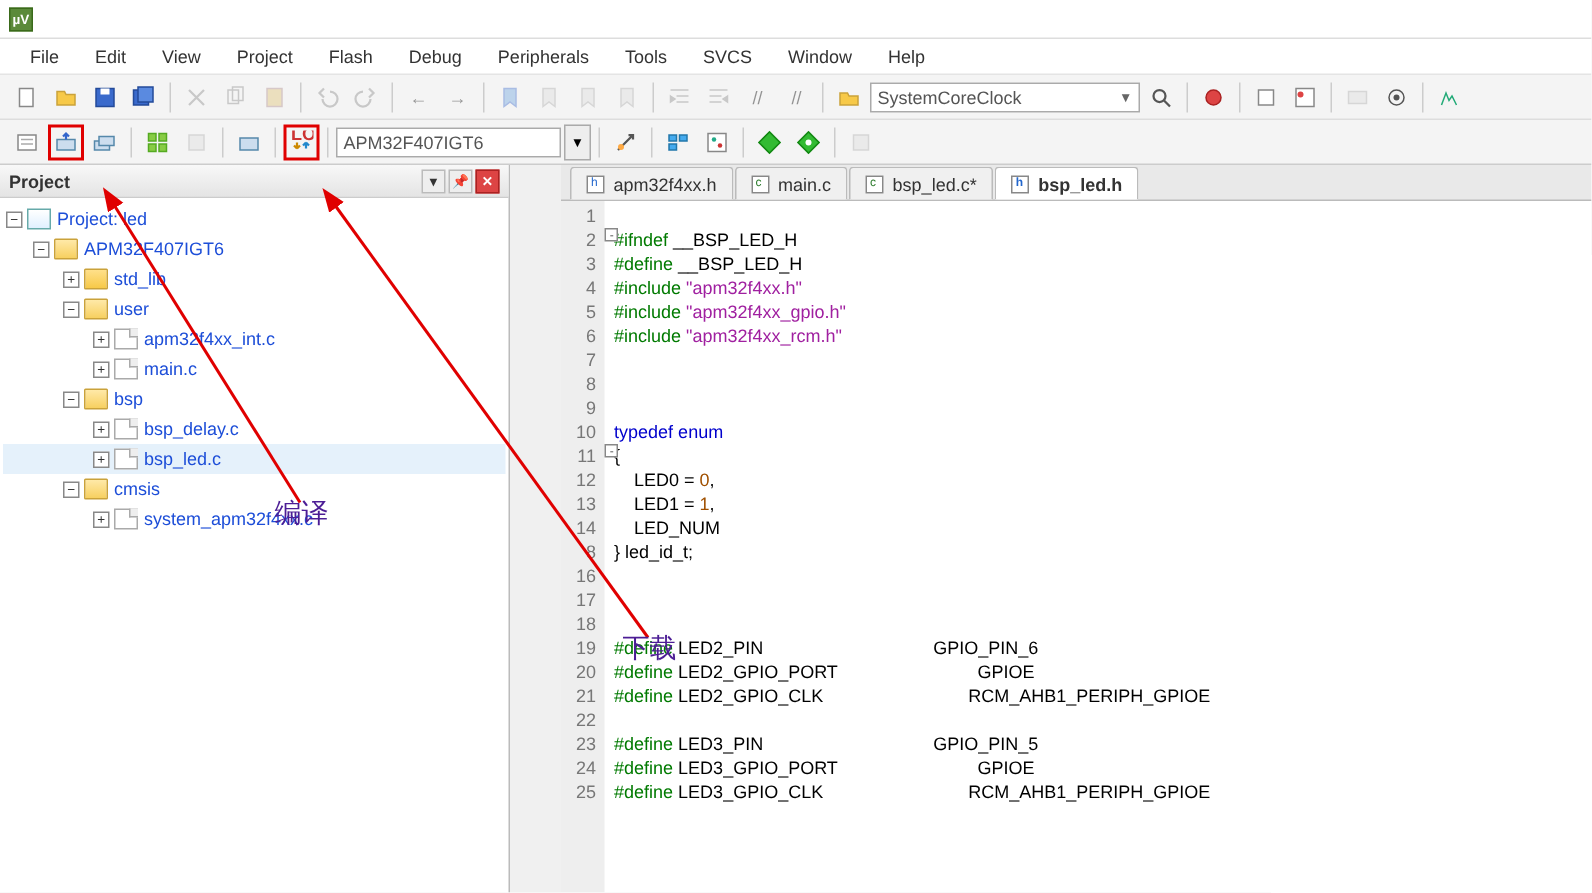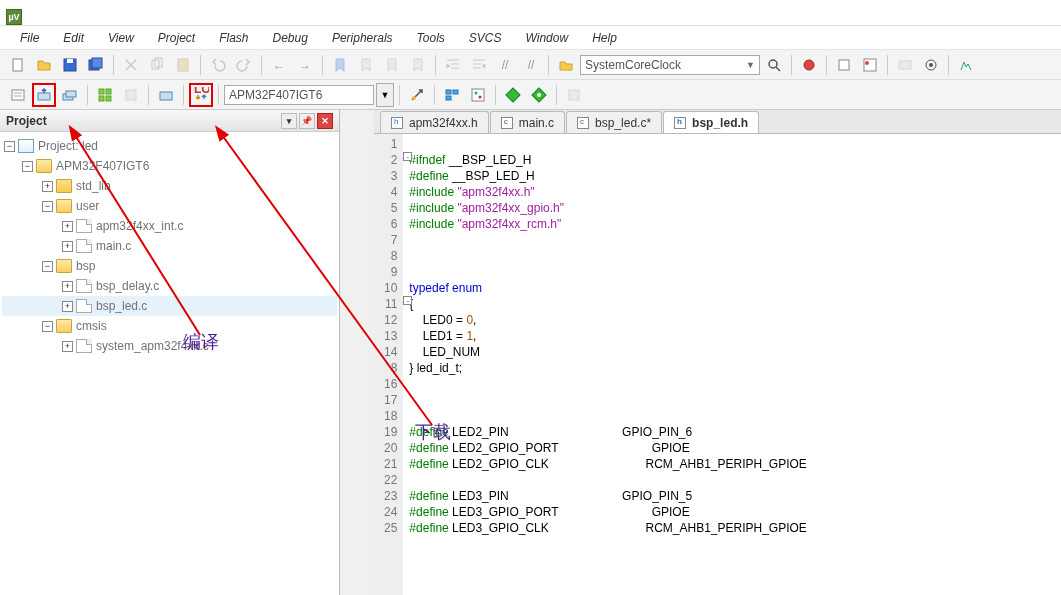--- a/index.html
+++ b/index.html
@@ -1,22 +1,22 @@
 <!DOCTYPE html>
 <html><head>
 <meta charset="utf-8">
 <style>
 * { box-sizing: border-box; margin: 0; padding: 0; font-family: "Segoe UI", Tahoma, sans-serif; font-size: 12px; }
 body { background: #f0f0f0; width: 1061px; height: 595px; overflow: hidden; position: relative; }
 
-.titlebar { height: 26px; background: #fff; border-bottom: 1px solid #ddd; display: flex; align-items: flex-end; padding: 0 6px; }
+.titlebar { height: 26px; background: #fff; border-bottom: 1px solid #ddd; display: flex; align-items: center; padding: 0 6px; }
 .titlebar .app-icon { width: 16px; height: 16px; background:#5b8a3a; border:1px solid #3a6a1a; margin-right:6px; display:flex;align-items:center;justify-content:center;color:#fff;font-size:9px;font-weight:bold;}
 .titlebar .title { color:#333; }
 
-.menubar { height: 24px; background:#fff; display:flex; align-items:center; padding:0 10px; gap:4px; border-bottom:1px solid #e4e4e4;font-style:italic;}
+.menubar { height: 24px; background:#fff; display:flex; align-items:center; padding:0 10px; gap:4px; border-bottom:1px solid #e4e4e4;}
 .menubar span { padding: 2px 10px; color:#333; }
 
 .toolbar1 { height: 30px; background:#f4f4f4; border-bottom:1px solid #ddd; display:flex; align-items:center; padding:0 6px; gap:2px; }
 .toolbar2 { height: 30px; background:#f4f4f4; border-bottom:1px solid #ccc; display:flex; align-items:center; padding:0 6px; gap:2px; position:relative;}
 .tb-btn { width:24px; height:24px; display:flex; align-items:center; justify-content:center; border:1px solid transparent; }
 .tb-sep { width:1px; height:20px; background:#ccc; margin:0 3px; }
 .tb-dim { opacity:0.4; }
 .tb-combo { height:20px; border:1px solid #aaa; background:#fff; padding:0 4px; display:flex; align-items:center; min-width:150px; font-size:11px; color:#555;}
 .tb-combo .arrow { margin-left:auto; font-size:9px; color:#666; }
 
@@ -33,21 +33,21 @@
 .tree-row { display:flex; align-items:center; height:20px; white-space:nowrap;}
 .tree-row .exp { width:11px; height:11px; border:1px solid #888; background:#fff; display:flex; align-items:center; justify-content:center; font-size:9px; line-height:1; margin-right:3px; color:#333;}
 .tree-row .noexp { width:11px; margin-right:3px; }
 .tree-row .ic { width:16px; height:14px; margin-right:4px; display:inline-block;}
 .ic-folder { background:linear-gradient(#ffe08a,#f7c948); border:1px solid #caa23a; border-radius:1px; }
 .ic-folder-open { background:linear-gradient(#ffe9a8,#f7d060); border:1px solid #caa23a; border-radius:1px; }
 .ic-file { background:#fff; border:1px solid #aaa; position:relative;}
 .ic-file::after{content:"";position:absolute;right:-1px;top:-1px;width:5px;height:5px;background:#eee;border-left:1px solid #aaa;border-bottom:1px solid #aaa;}
 .ic-proj { background:#fff;border:1px solid #aaa;}
 .tree-row.selected { background:#e5f1fb; }
-.tree-row .label { color:#737373; }
+.tree-row .label { color:#1d4ed8; }
 
 .editor-area { flex:1; display:flex; flex-direction:column; background:#fff;margin-left:34px; }
 .tabs { height:24px; display:flex; align-items:flex-end; background:#e9e9e9; border-bottom:1px solid #bbb; padding-left:6px; gap:1px;}
 .tab { height:22px; padding:0 10px; display:flex; align-items:center; gap:6px; border:1px solid #bbb; border-bottom:none; background:#f0f0f0; border-radius:3px 3px 0 0; font-size:11px; color:#333;}
 .tab.active { background:#fff; font-weight:bold;}
 .tab .file-ic{width:12px;height:12px;}
 .file-ic.c{background:#fff;border:1px solid #888;position:relative;}
 .file-ic.c::after{content:"c";position:absolute;font-size:8px;color:#2a7a2a;left:2px;top:-1px;}
 .file-ic.h{background:#fff;border:1px solid #888;position:relative;}
 .file-ic.h::after{content:"h";position:absolute;font-size:8px;color:#26c;left:2px;top:-1px;}

